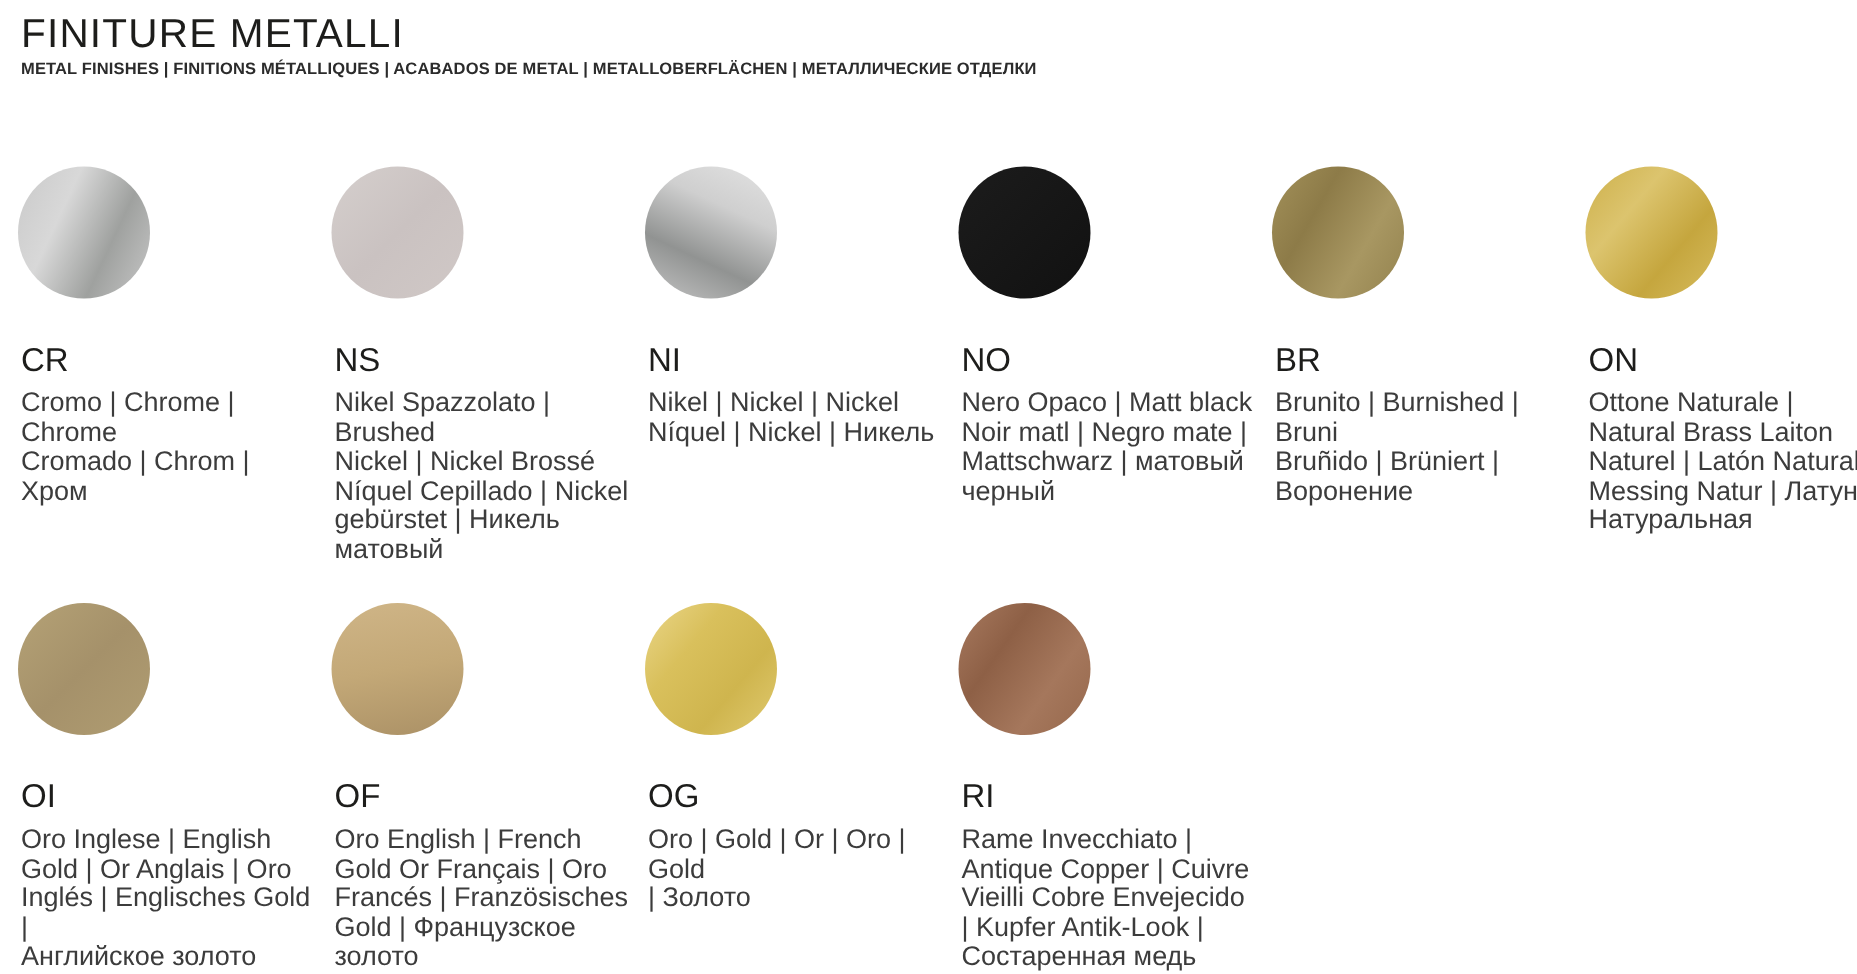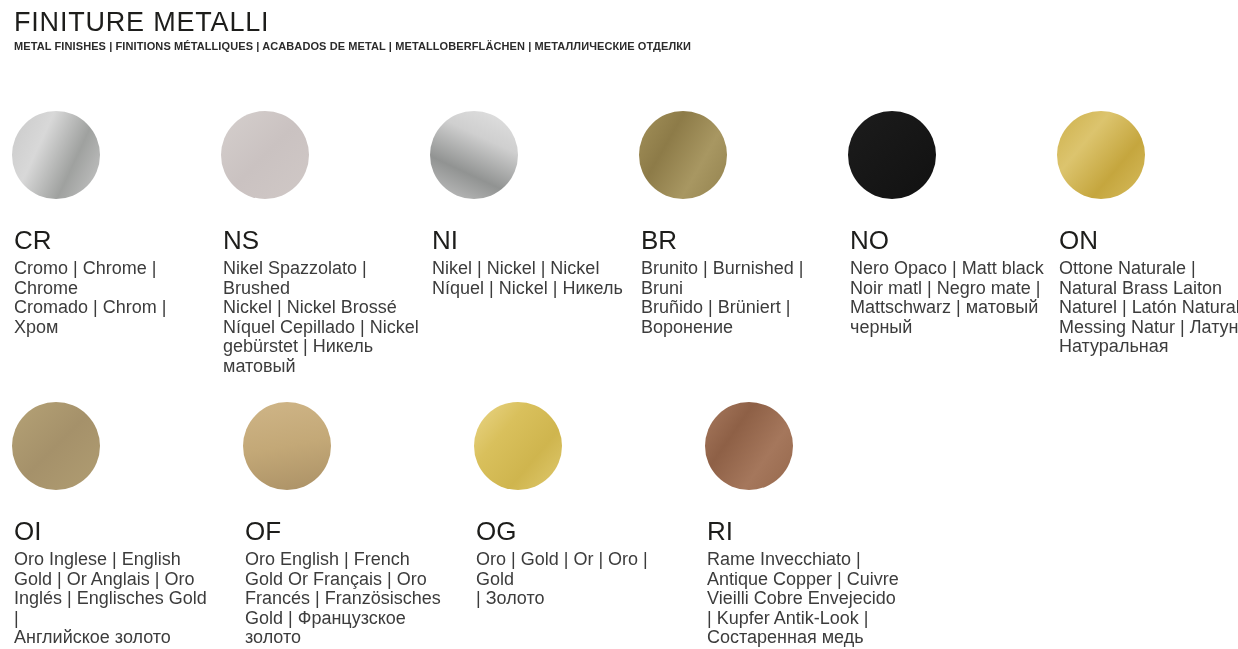--- a/index.html
+++ b/index.html
@@ -22,31 +22,31 @@
   .page-subtitle {
     margin-top: 4px;
     font-size: 11px;
     font-weight: 700;
     letter-spacing: 0.1px;
     color: #2b2b2b;
     line-height: 16px;
   }
   .row { display: flex; align-items: flex-start; }
   .row-1 { margin-top: 57px; }
-  .row-2 { margin-top: 26px; gap: 22px; }
+  .row-2 { margin-top: 26px; }
   .cell { width: 209px; flex-shrink: 0; }
   .swatch {
     width: 88px;
     height: 88px;
     border-radius: 50%;
     margin-left: -2px;
   }
   .code {
     margin-top: 28px;
-    font-size: 26px;
+    font-size: 22px;
     font-weight: 400;
     line-height: 26px;
     color: #1d1d1b;
   }
   .desc {
     margin-top: 6px;
     font-size: 18px;
     line-height: 19.5px;
     color: #3c3c3c;
     white-space: pre-line;
@@ -77,33 +77,33 @@
 gebürstet | Никель
 матовый</div>
     </div>
     <div class="cell">
       <div class="swatch" style="background: linear-gradient(205deg, rgb(227, 227, 227), rgb(207, 207, 207), rgb(145, 147, 146), rgb(196, 196, 196));"></div>
       <div class="code">NI</div>
       <div class="desc">Nikel | Nickel | Nickel
 Níquel | Nickel | Никель</div>
     </div>
     <div class="cell">
-      <div class="swatch" style="background: linear-gradient(120deg, rgb(163, 145, 90), rgb(141, 123, 72), rgb(168, 151, 98), rgb(147, 130, 78));"></div>
-      <div class="code">BR</div>
-      <div class="desc">Brunito | Burnished | Bruni
-Bruñido | Brüniert |
-Воронение</div>
-    </div>
-    <div class="cell">
       <div class="swatch" style="background: linear-gradient(135deg, rgb(28, 28, 28), rgb(17, 17, 17));"></div>
       <div class="code">NO</div>
       <div class="desc">Nero Opaco | Matt black
 Noir matl | Negro mate |
 Mattschwarz | матовый
 черный</div>
+    </div>
+    <div class="cell">
+      <div class="swatch" style="background: linear-gradient(120deg, rgb(163, 145, 90), rgb(141, 123, 72), rgb(168, 151, 98), rgb(147, 130, 78));"></div>
+      <div class="code">BR</div>
+      <div class="desc">Brunito | Burnished | Bruni
+Bruñido | Brüniert |
+Воронение</div>
     </div>
     <div class="cell">
       <div class="swatch" style="background: linear-gradient(130deg, rgb(205, 176, 74), rgb(220, 196, 110), rgb(197, 166, 62), rgb(215, 188, 94));"></div>
       <div class="code">ON</div>
       <div class="desc">Ottone Naturale |
 Natural Brass Laiton
 Naturel | Latón Natural
 Messing Natur | Латунь
 Натуральная</div>
     </div>

